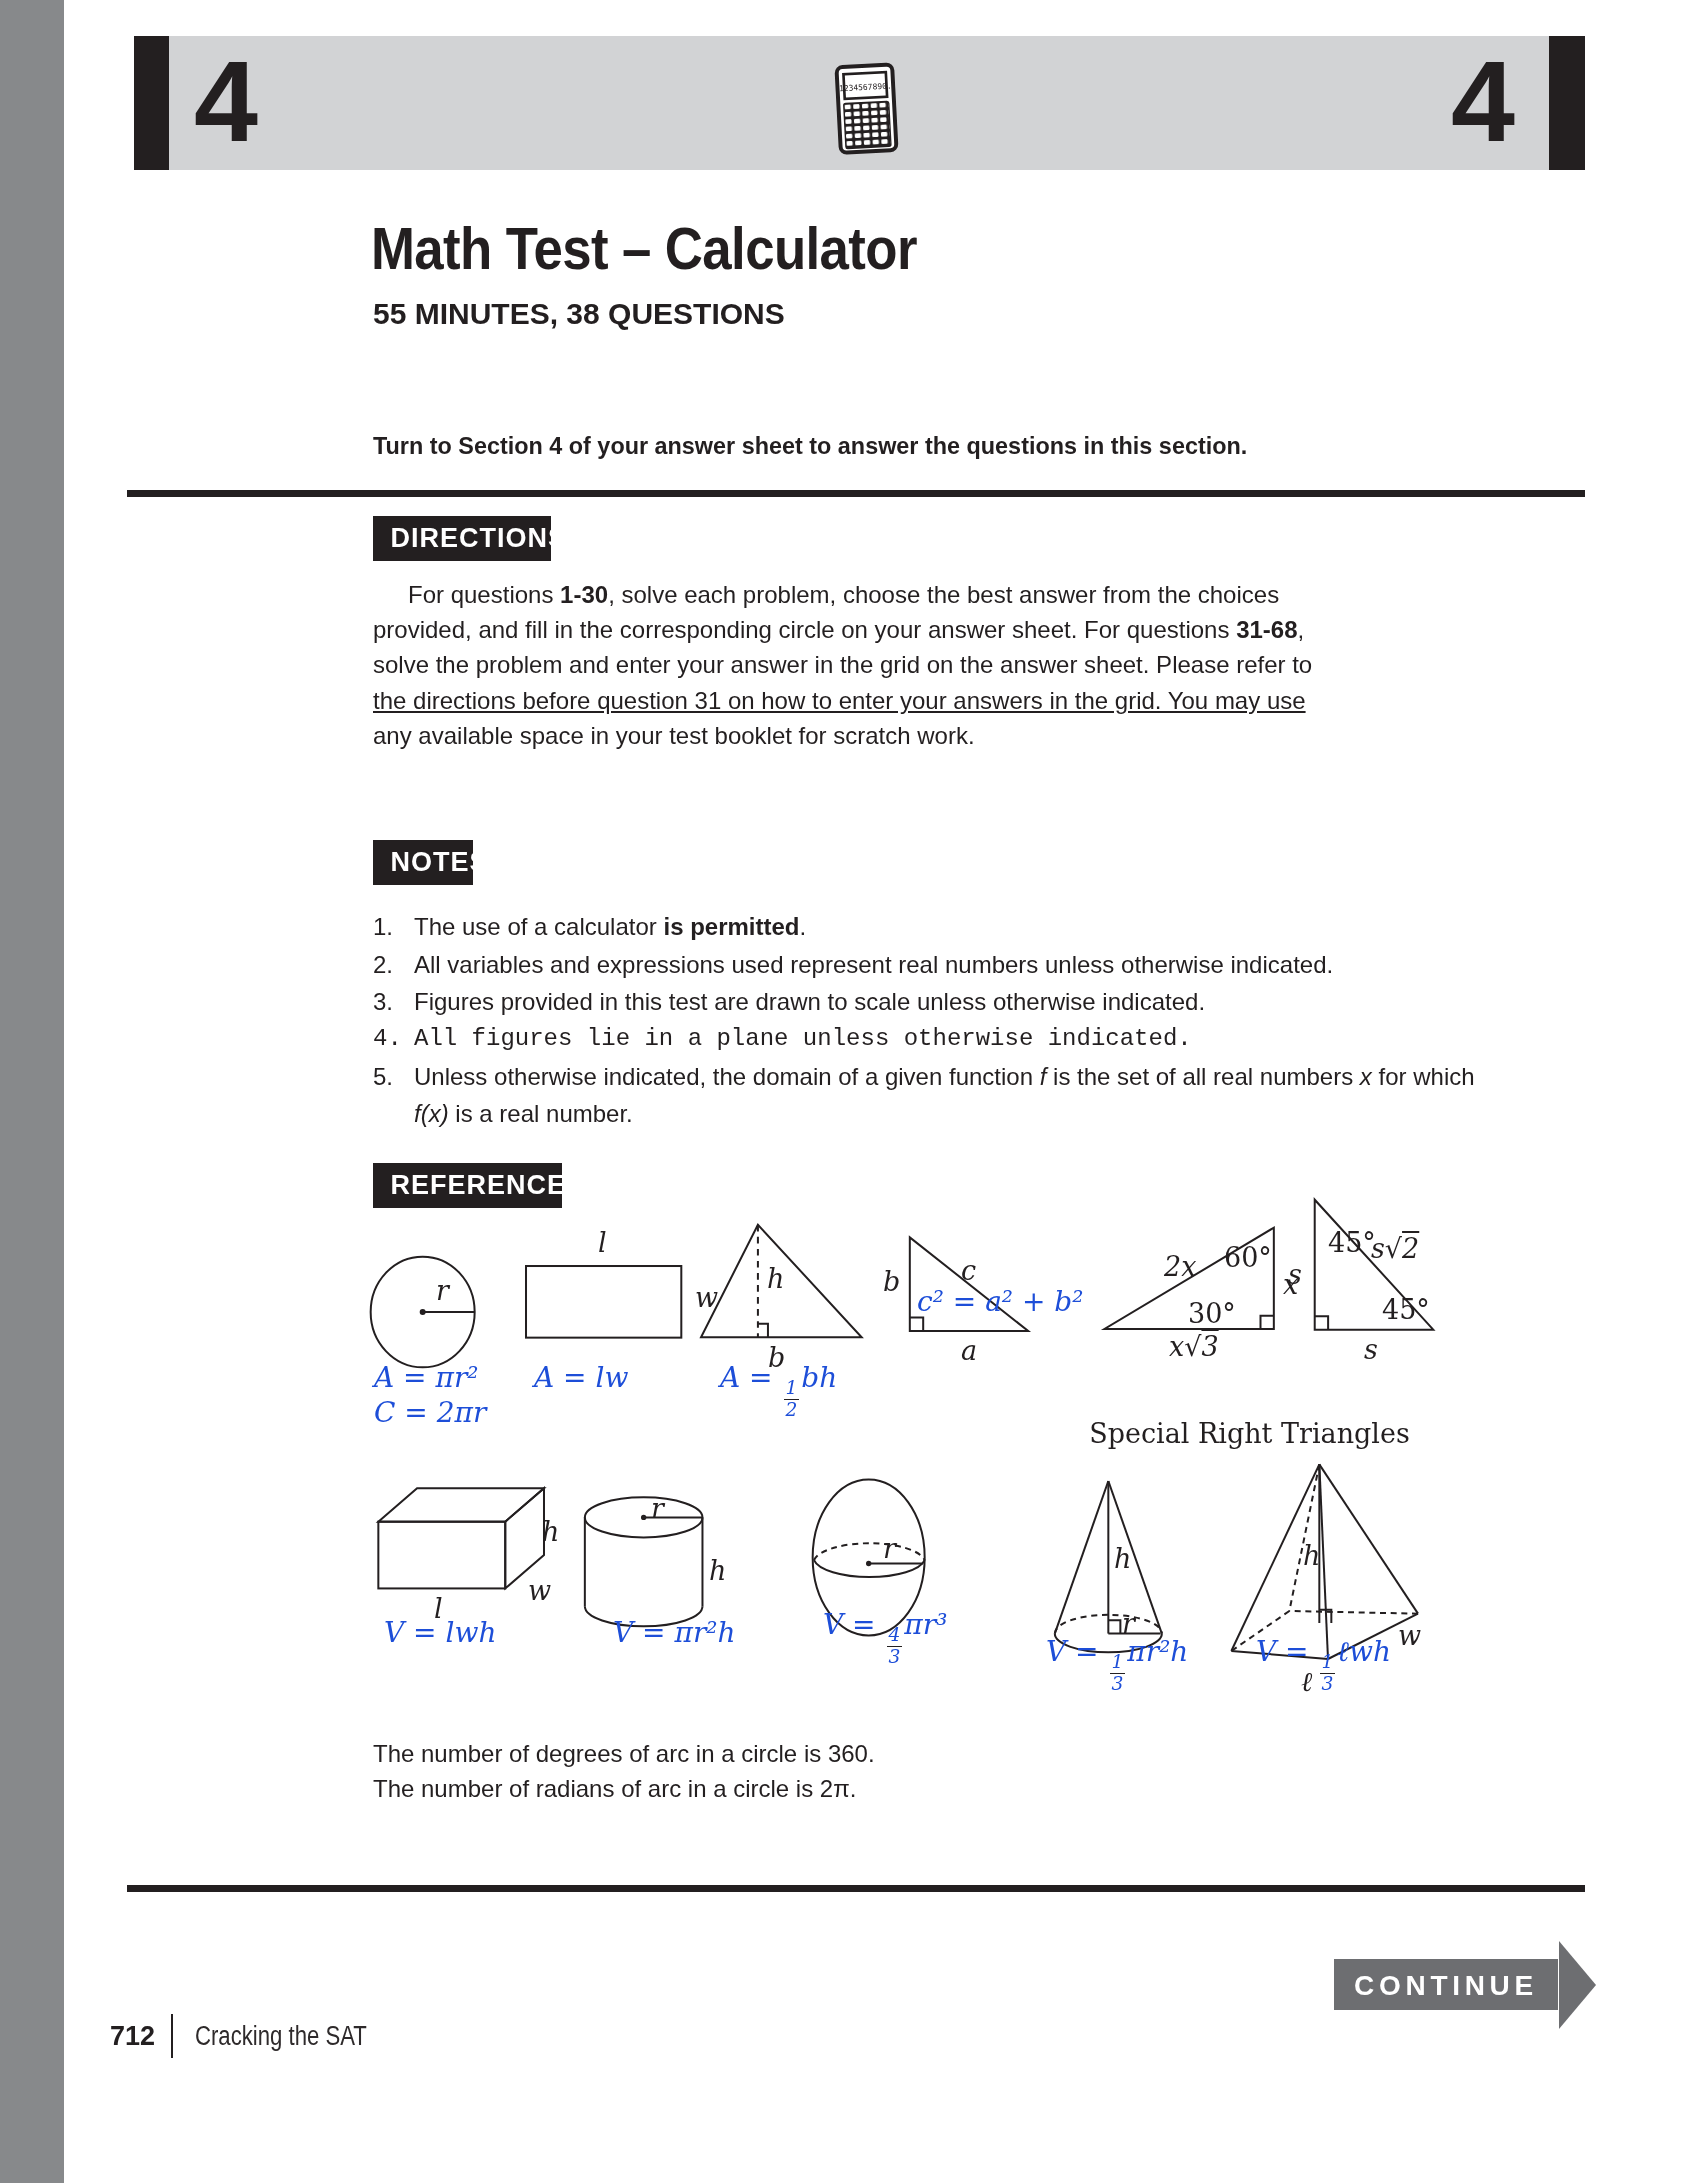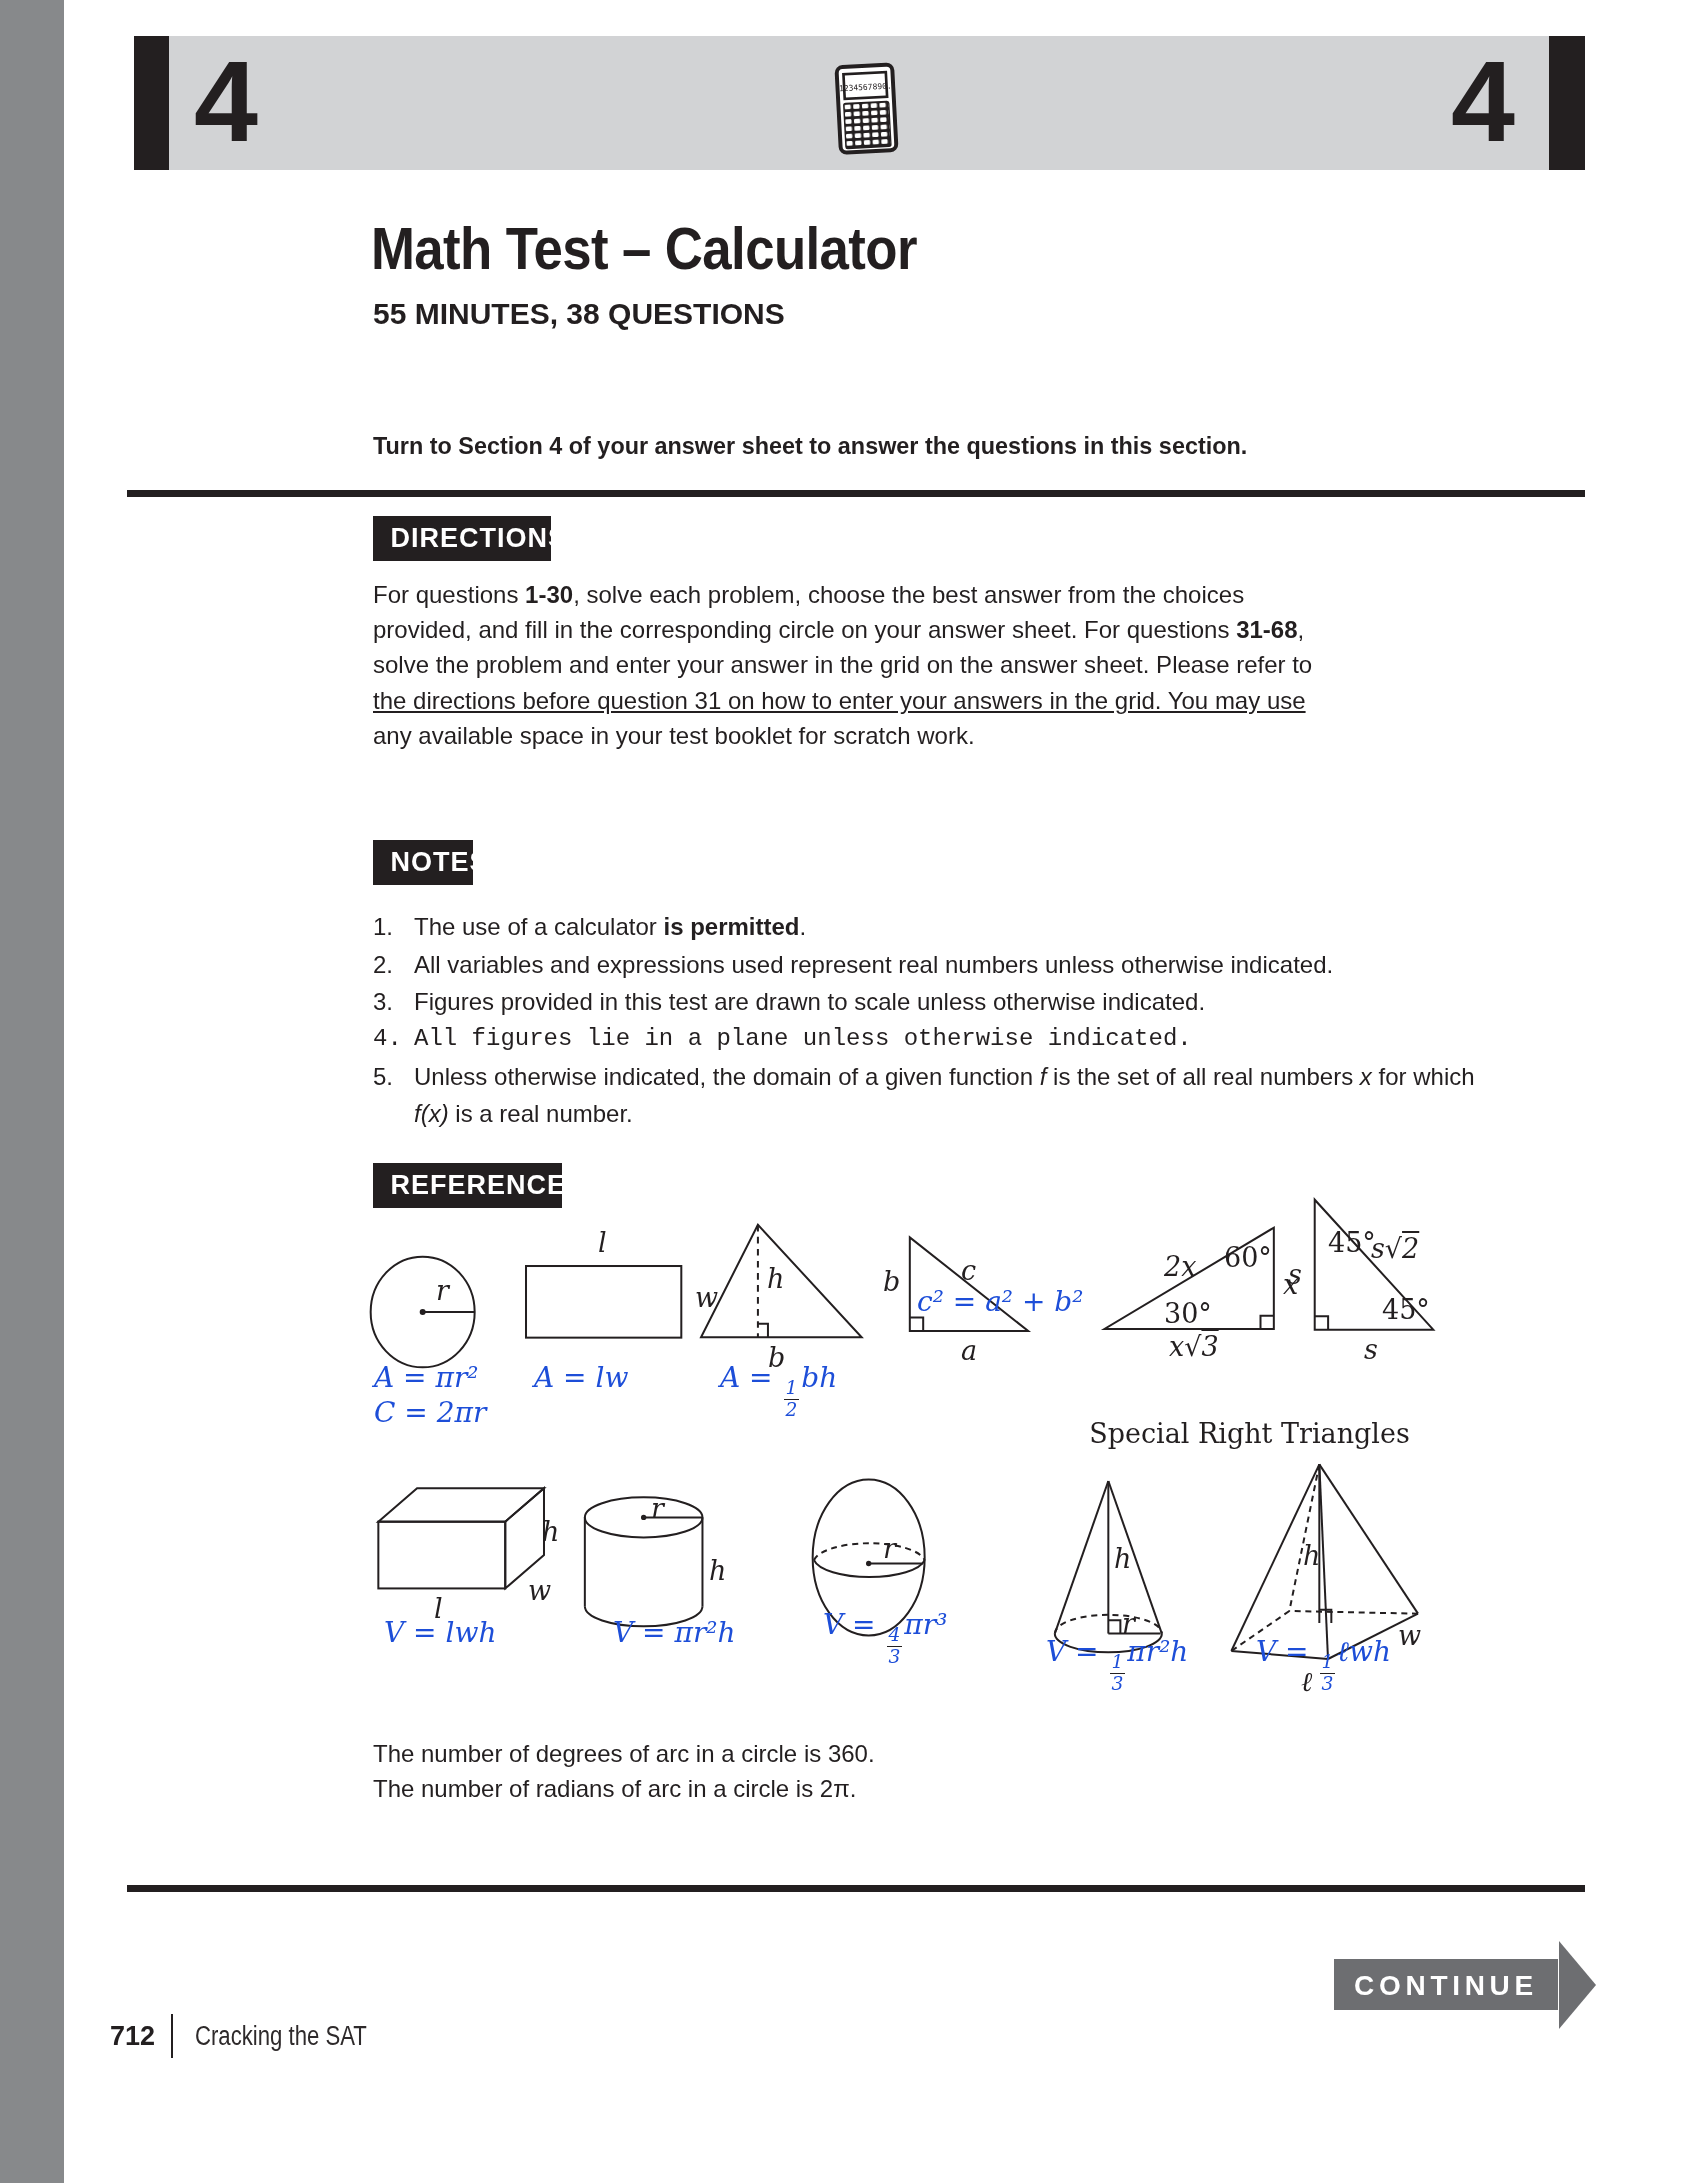--- a/index.html
+++ b/index.html
@@ -77,21 +77,21 @@
     <rect x="13" y="60" width="66" height="66" fill="url(#keys)" stroke="none"></rect>
   </svg>
 
   <div class="title">Math Test – Calculator</div>
   <div class="subtitle">55 MINUTES, 38 QUESTIONS</div>
   <div class="turnline">Turn to Section 4 of your answer sheet to answer the questions in this section.</div>
 
   <div class="rule" style="top:490px;"></div>
 
   <div class="blackbox" style="left:373px;top:516px;width:178px;">DIRECTIONS</div>
-  <div class="dirline" style="top:583px;"><span>For questions </span><span class="b">1-30</span><span>, solve each problem, choose the best answer from the choices</span></div>
+  <div class="dirline" style="top:583px;margin-left:35px;"><span>For questions </span><span class="b">1-30</span><span>, solve each problem, choose the best answer from the choices</span></div>
   <div class="dirline" style="top:618px;"><span>provided, and fill in the corresponding circle on your answer sheet. For questions </span><span class="b">31-68</span><span>,</span></div>
   <div class="dirline" style="top:653px;">solve the problem and enter your answer in the grid on the answer sheet. Please refer to</div>
   <div class="dirline" style="top:689px;text-decoration:underline;">the directions before question 31 on how to enter your answers in the grid. You may use</div>
   <div class="dirline" style="top:724px;">any available space in your test booklet for scratch work.</div>
 
   <div class="blackbox" style="left:373px;top:840px;width:100px;">NOTES</div>
   <div class="note" style="top:915px;"><span class="num">1.</span><span>The use of a calculator </span><span class="b">is permitted</span><span>.</span></div>
   <div class="note" style="top:953px;"><span class="num">2.</span><span>All variables and expressions used represent real numbers unless otherwise indicated.</span></div>
   <div class="note" style="top:990px;"><span class="num">3.</span><span>Figures provided in this test are drawn to scale unless otherwise indicated.</span></div>
   <div class="note" style="top:1027px;font-family:Liberation Mono, monospace;"><span class="num">4.</span><span>All figures lie in a plane unless otherwise indicated.</span></div>
@@ -136,21 +136,21 @@
   <div class="lbl" style="left:961px;top:1257px;">c</div>
   <div class="lbl" style="left:961px;top:1337px;">a</div>
   <div class="formula" style="left:917px;top:1288px;">c² = a² + b²</div>
 
   <svg class="fig" style="left:1099px;top:1213px;" width="187" height="120" viewBox="0 0 280 180">
     <polygon points="8,174 262,174 262,22"></polygon>
     <path d="M242,174 V154 H262" stroke-width="2.5"></path>
   </svg>
   <div class="lbl" style="left:1164px;top:1253px;">2x</div>
   <div class="lbl upright" style="left:1224px;top:1244px;">60°</div>
-  <div class="lbl upright" style="left:1164px;top:1300px;">30°</div>
+  <div class="lbl upright" style="left:1188px;top:1300px;">30°</div>
   <div class="lbl" style="left:1283px;top:1271px;">x</div>
   <div class="lbl" style="left:1169px;top:1333px;"><span>x√</span><span class="rad">3</span></div>
 
   <svg class="fig" style="left:1308px;top:1193px;" width="134" height="142" viewBox="0 0 200 212">
     <polygon points="10,204 187,204 10,10"></polygon>
     <path d="M10,184 H30 V204" stroke-width="2.5"></path>
   </svg>
   <div class="lbl" style="left:1288px;top:1261px;">s</div>
   <div class="lbl upright" style="left:1328px;top:1229px;">45°</div>
   <div class="lbl" style="left:1371px;top:1235px;"><span>s√</span><span class="rad">2</span></div>

